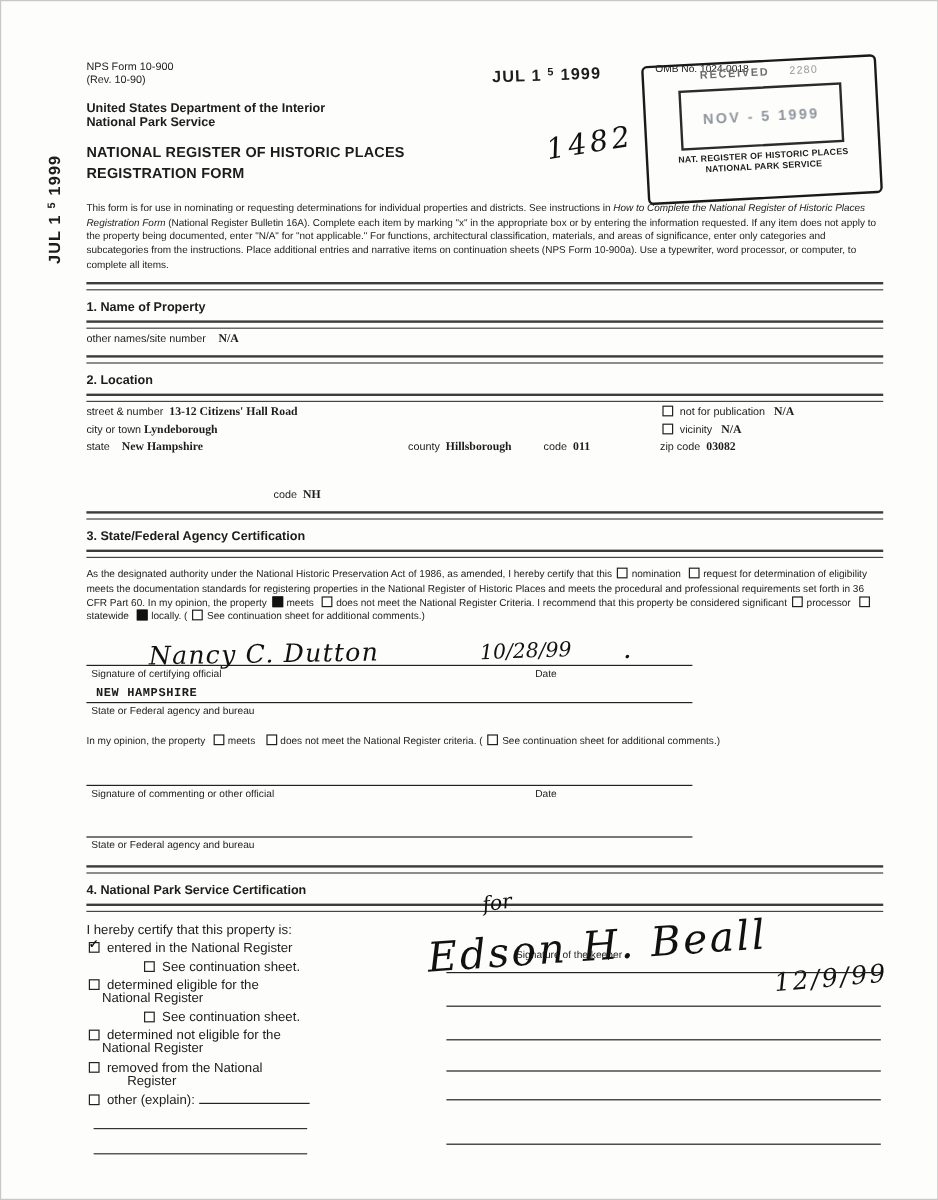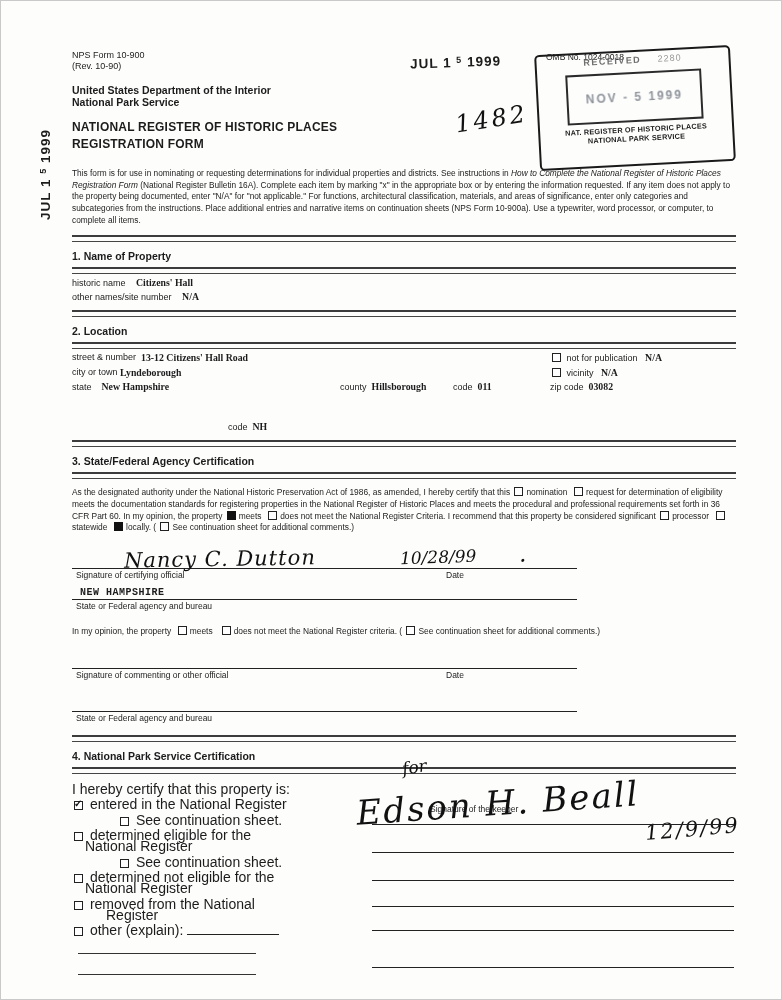--- a/index.html
+++ b/index.html
@@ -43,21 +43,21 @@
   .siglabels .l1{position:absolute;left:4px;}
   .siglabels .l2{position:absolute;left:358px;padding-left:16px;}
 
   .hw{font-family:"DejaVu Serif",serif;font-style:italic;color:#111;}
   .hw-sig3{position:absolute;left:52px;bottom:-3px;font-size:21px;transform:rotate(-1deg);letter-spacing:1px;white-space:nowrap;}
   .hw-date3{position:absolute;left:328px;bottom:1px;font-size:17px;transform:rotate(-2deg);white-space:nowrap;}
   .hw-dot3{position:absolute;left:448px;bottom:2px;font-size:16px;font-weight:bold;}
   .mono-agency{position:absolute;left:8px;bottom:1px;}
 
   .s4wrap{display:flex;margin-top:5px;}
-  .s4left{width:300px;font-size:14px;line-height:11px;}
+  .s4left{width:300px;font-size:11px;line-height:11px;}
   .s4left .item{margin-top:4.5px;}
   .s4left .sub{margin-left:46px;margin-top:4.5px;}
   .s4left .l2a{margin-left:13px;}
   .s4left .l2b{margin-left:34px;}
   .blank-underline{display:inline-block;width:92px;border-bottom:1.2px solid #222;height:8px;}
   .shortline{width:178px;border-bottom:1.6px solid #333;height:0;margin-left:6px;}
 
   .keepercol{flex:1;position:relative;height:212px;}
   .kline{position:absolute;left:0;right:2px;border-bottom:1.6px solid #222;height:0;}
   .keeper-label{position:absolute;left:58px;top:25px;font-size:8.5px;}
@@ -129,24 +129,20 @@
       <div>REGISTRATION FORM</div>
     </div>
 
     <div class="instructions"><span>This form is for use in nominating or requesting determinations for individual properties and districts.  See instructions in </span><i>How to Complete the National Register of Historic Places Registration Form</i><span> (National Register Bulletin 16A).  Complete each item by marking "x" in the appropriate box or by entering the information requested.  If any item does not apply to the property being documented, enter "N/A" for "not applicable."  For functions, architectural classification, materials, and areas of significance, enter only categories and subcategories from the instructions.  Place additional entries and narrative items on continuation sheets (NPS Form 10-900a).  Use a typewriter, word processor, or computer, to complete all items.</span></div>
 
     <div class="rule mt8"></div>
 
     <div class="h-section">1. Name of Property</div>
     <div class="rule"></div>
 
-    <div class="kv mt8">
-      <span class="lab">historic name</span>
-      <span class="val">Citizens' Hall</span>
-    </div>
     <div class="kv">
       <span class="lab">other names/site number</span>
       <span class="val">N/A</span>
     </div>
 
     <div class="rule mt8"></div>
 
     <div class="h-section">2. Location</div>
     <div class="rule"></div>
 

